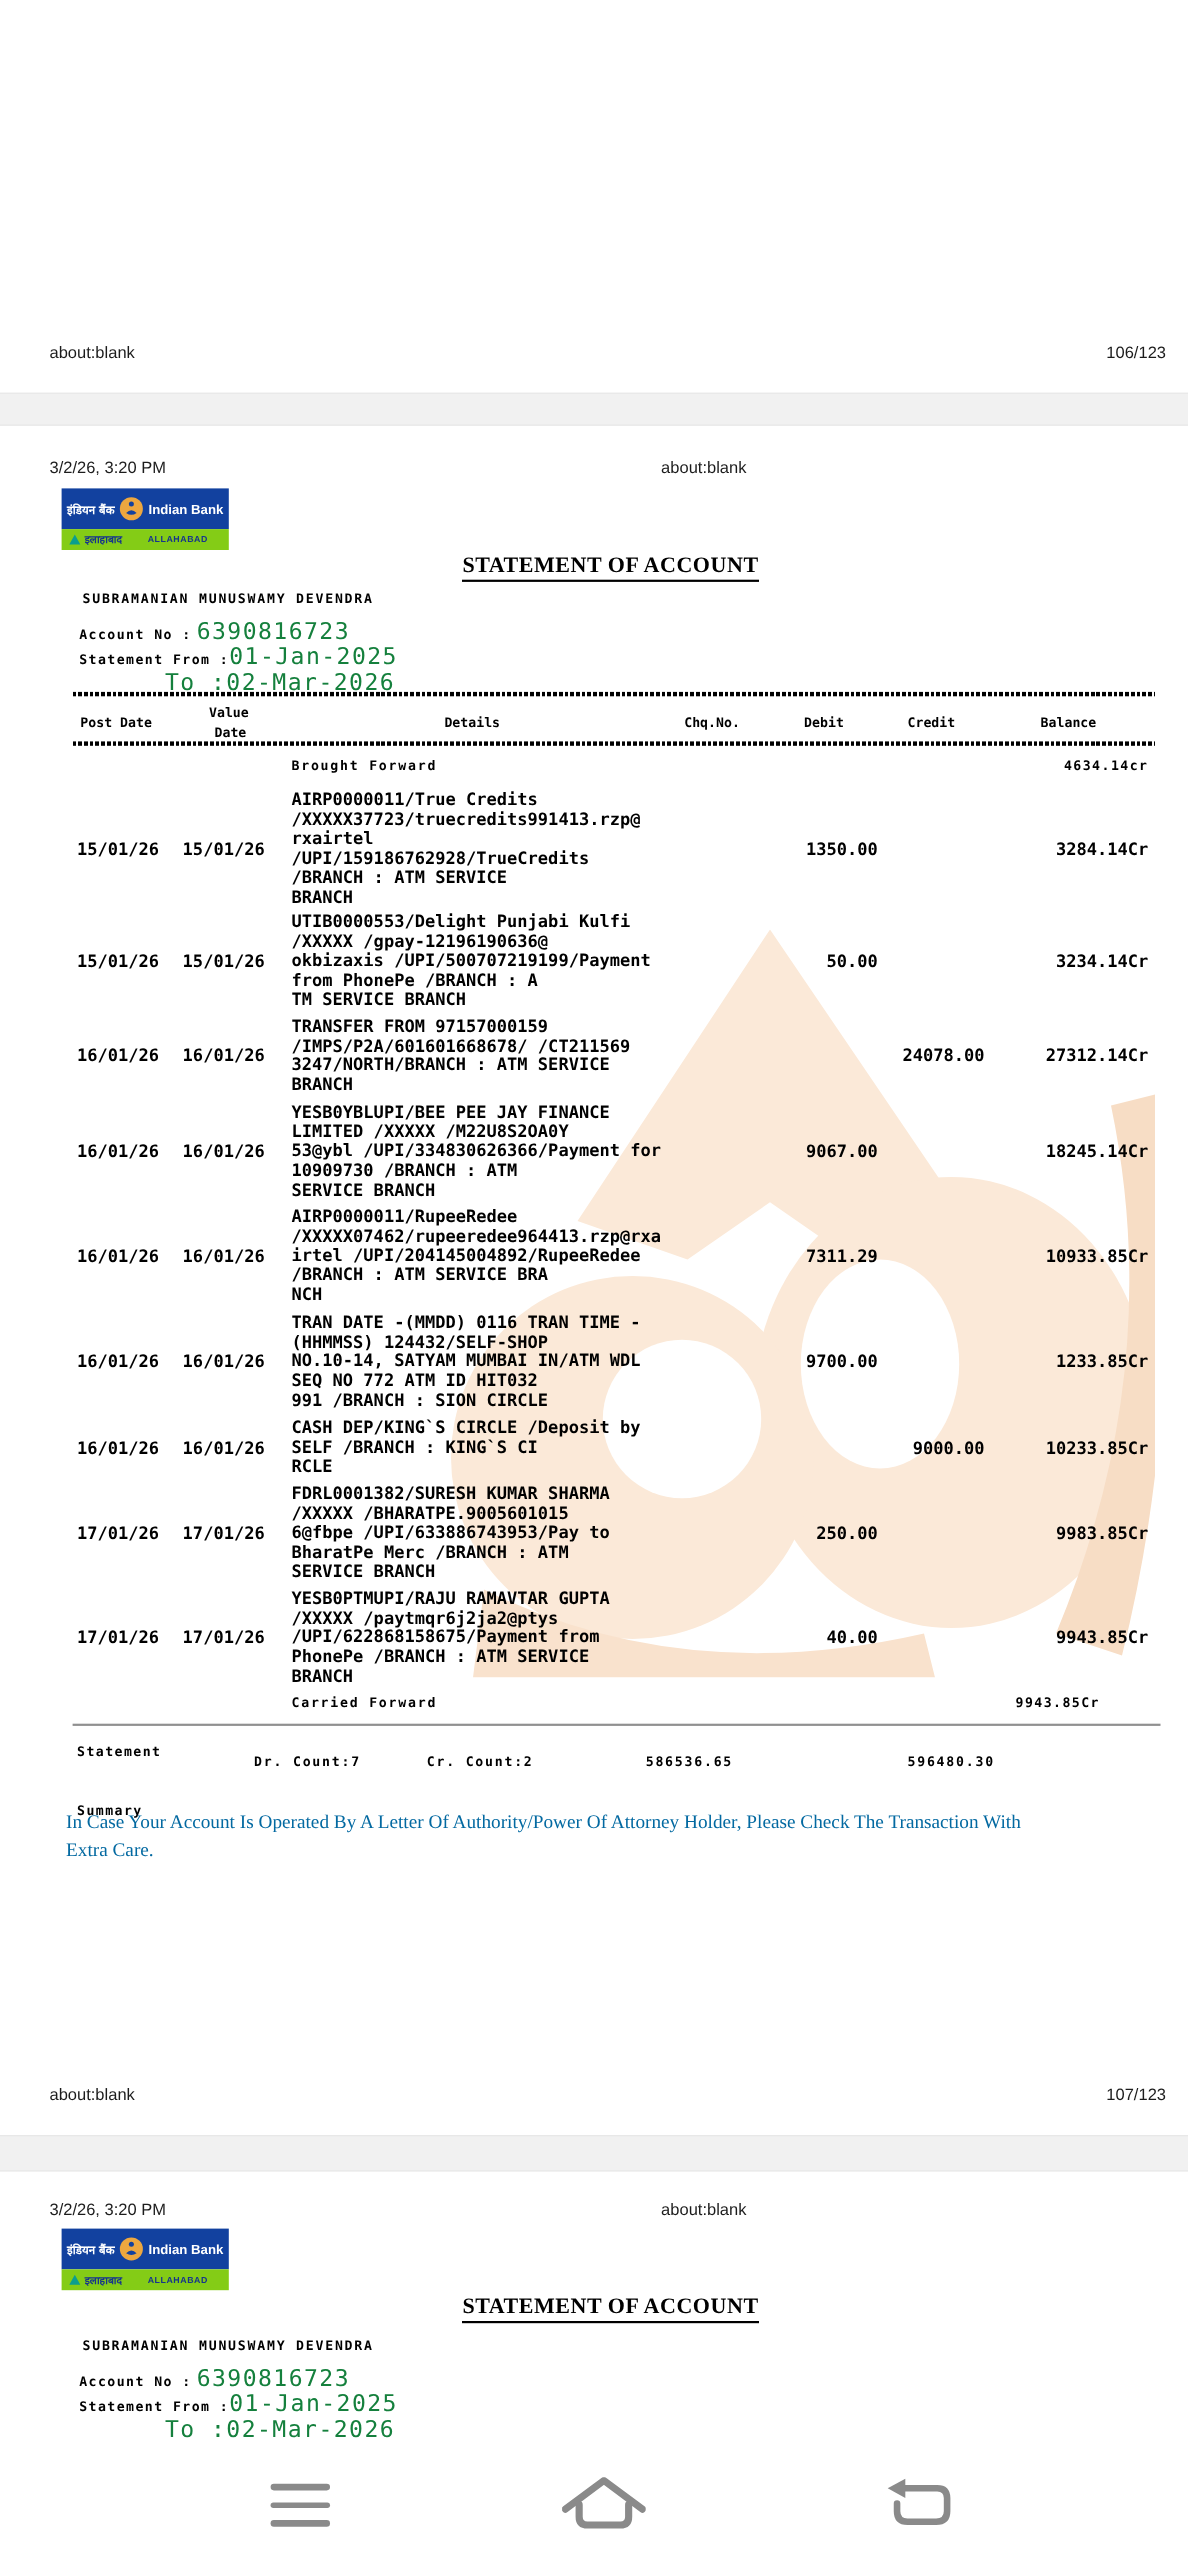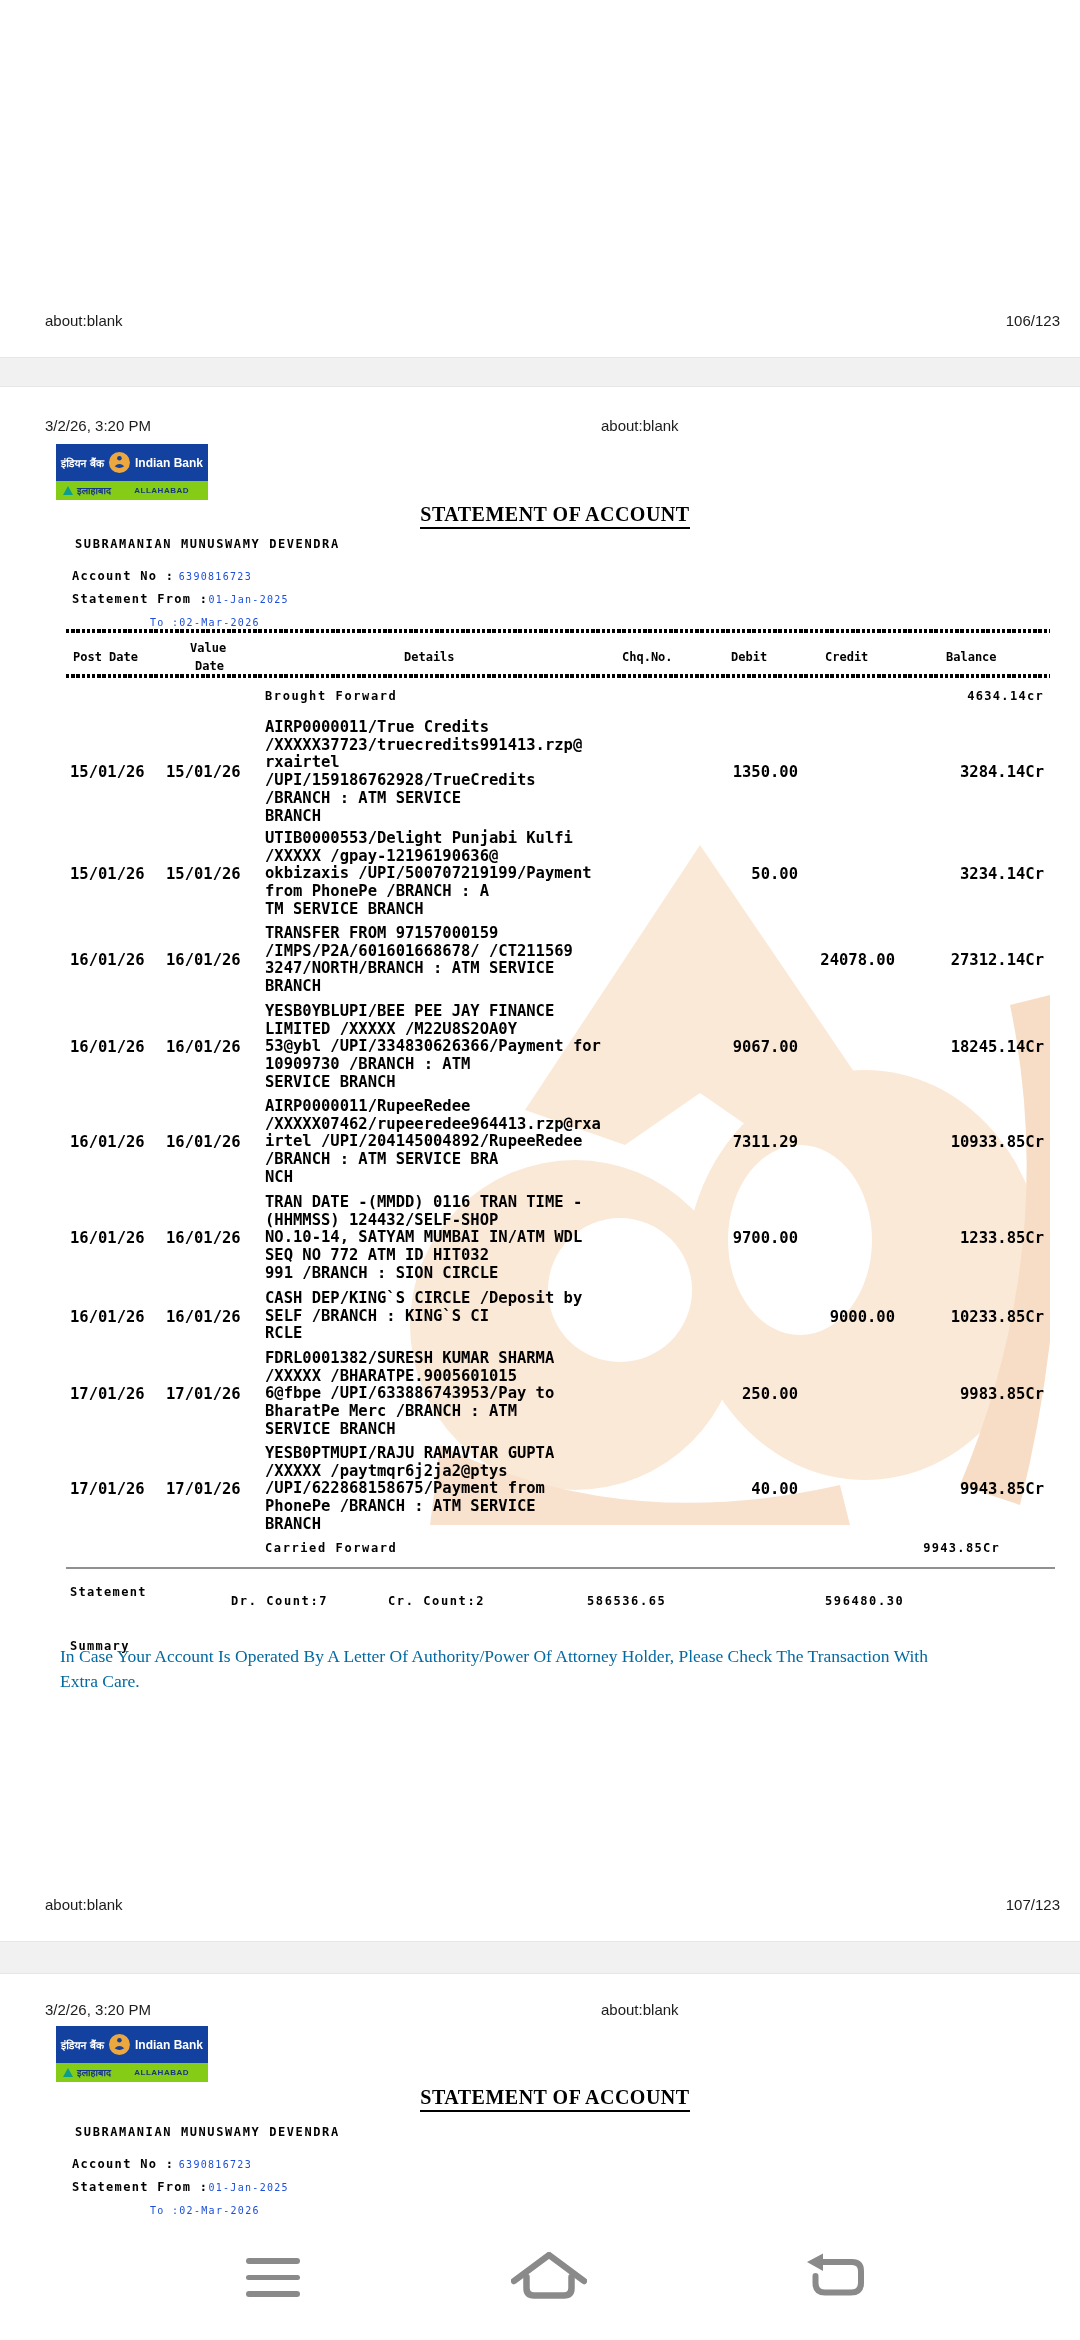--- a/index.html
+++ b/index.html
@@ -3,21 +3,21 @@
 <meta charset="utf-8">
 <style>
   html,body{margin:0;padding:0;background:#fff;}
   #screen{position:relative;width:1080px;height:2340px;background:#ffffff;overflow:hidden;
           font-family:"Liberation Sans",sans-serif;color:#111;}
   .abs{position:absolute;}
   .sans{font-family:"Liberation Sans",sans-serif;font-size:15px;color:#1c1c1c;}
   .mono{font-family:"DejaVu Sans Mono","Liberation Mono",monospace;font-weight:bold;
         font-size:12px;line-height:17.7px;color:#000;}
   .monoval{font-family:"DejaVu Sans Mono","Liberation Mono",monospace;font-weight:normal;
-        font-size:10px;color:#1d4ed8;}
+        font-size:21px;color:#15803d;}
   .ls13{letter-spacing:1.3px;}
   .ls16{letter-spacing:1.6px;}
   .band{position:absolute;left:0;width:1080px;background:#f1f1f1;border-top:1px solid #e7e7e7;border-bottom:1px solid #e7e7e7;}
   .dotline{position:absolute;height:4.2px;
      background-image:repeating-linear-gradient(90deg,#000 0,#000 3.4px,transparent 3.4px,transparent 5.2px);}
   .serif{font-family:"Liberation Serif",serif;}
   .title{display:inline-block;font-family:"Liberation Serif",serif;font-weight:bold;font-size:20px;
          letter-spacing:0.5px;border-bottom:2.5px solid #000;padding-bottom:1px;color:#000;}
   .titlewrap{position:absolute;left:60px;width:990px;text-align:center;}
   

